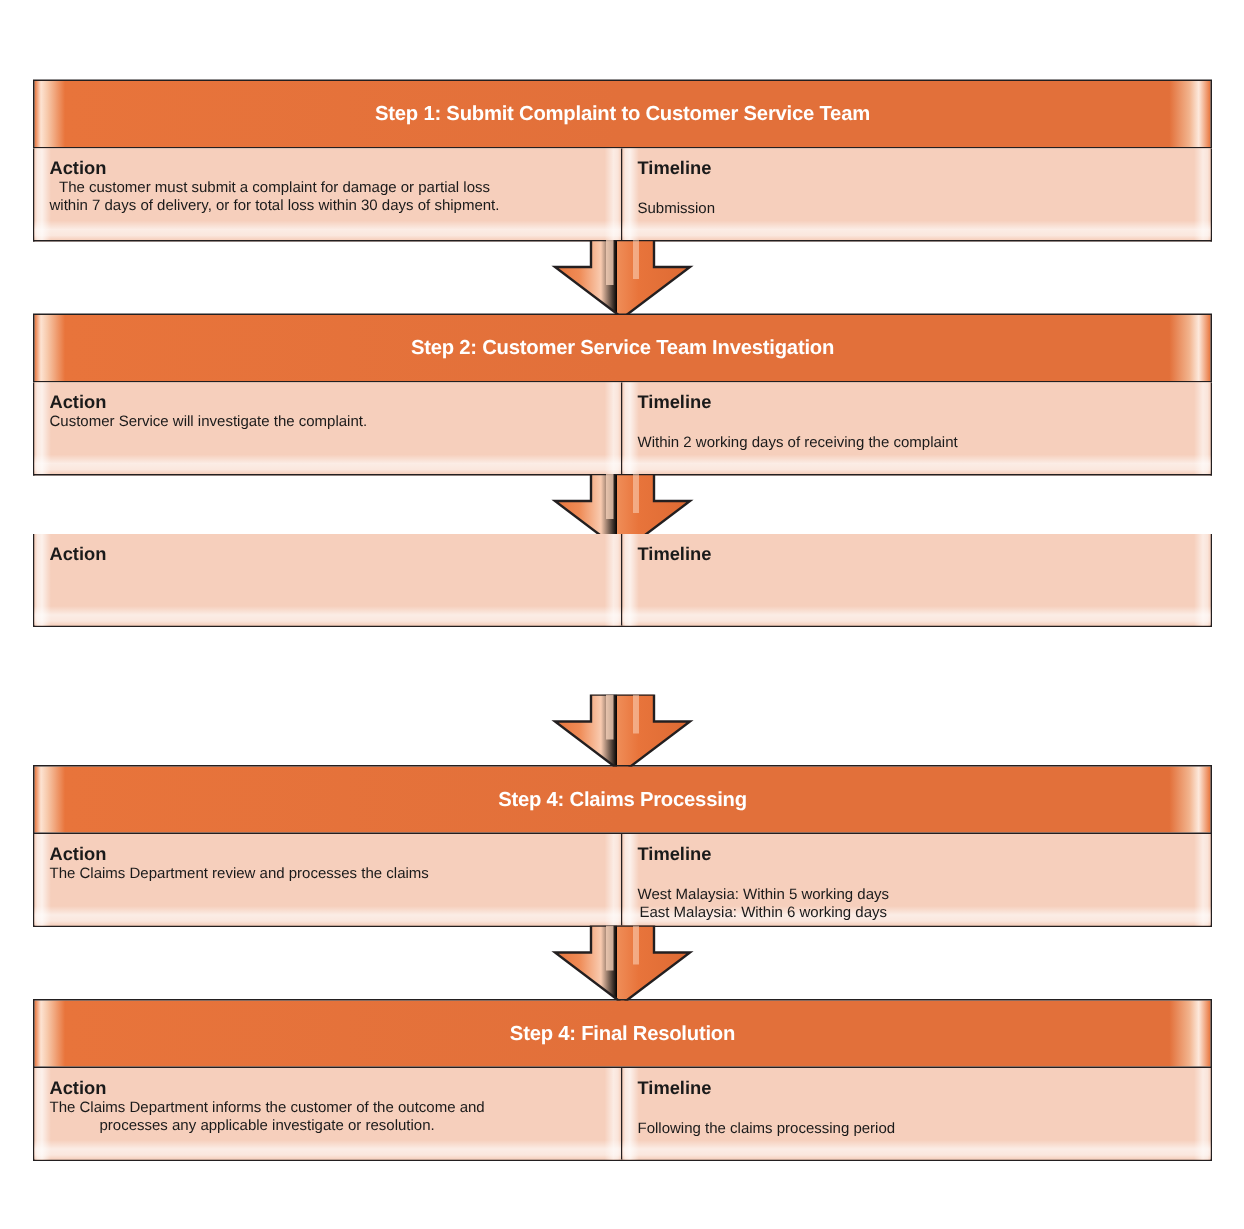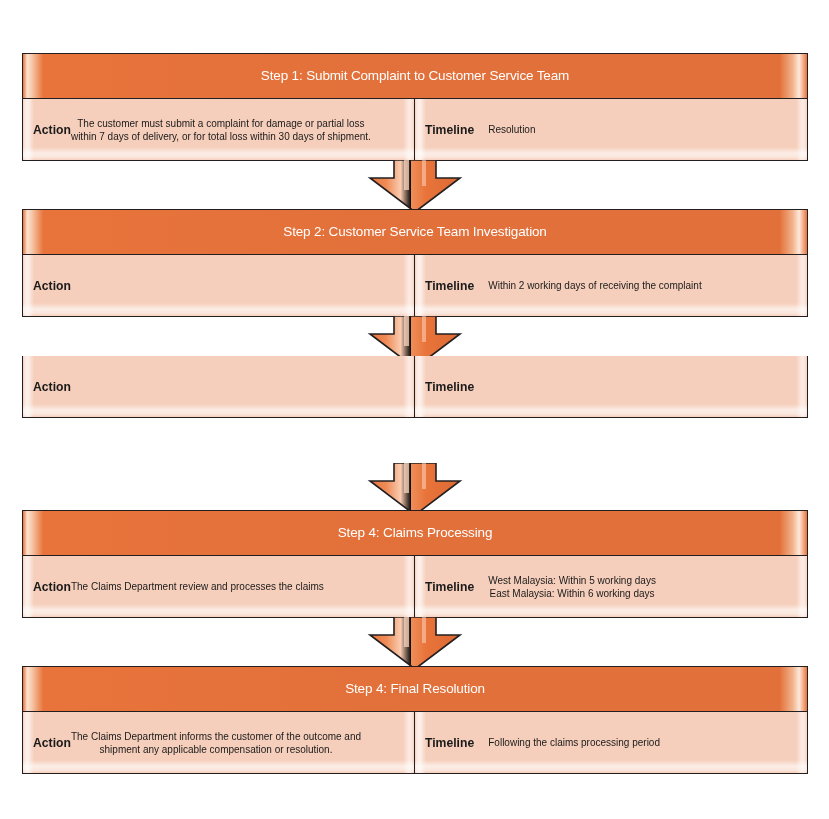--- a/index.html
+++ b/index.html
@@ -47,21 +47,21 @@
        #fde9dc 99.0%,
        #e8743b 100%);
     overflow: hidden;
     display: flex;
     align-items: center;
     justify-content: center;
   }
   .step-header-title {
     color: #ffffff;
     font-size: 13.5px;
-    font-weight: normal;
+    font-weight: bold;
     letter-spacing: -0.15px;
     text-align: center;
     line-height: 1.1;
     padding: 0 10px;
     position: relative;
     z-index: 2;
   }
 
   
   .step-body {
@@ -73,22 +73,22 @@
     border-top: none;
     background: #f6cfbc;
   }
   .step-body.tall  { height: 62px; }
 
   .cell {
     position: relative;
     box-sizing: border-box;
     padding: 6px 10px 4px 10px;
     display: flex;
-    flex-direction: row;
-    align-items: center;
+    flex-direction: column;
+    align-items: flex-start;
     justify-content: flex-start;
     overflow: hidden;
     background:
       linear-gradient(to right,
         rgba(255,255,255,0.00) 0px,
         rgba(255,255,255,0.55) 2px,
         rgba(255,255,255,0.70) 5px,
         rgba(255,255,255,0.00) 11px),
       linear-gradient(to left,
         rgba(255,255,255,0.00) 0px,
@@ -144,21 +144,21 @@
       <div class="step-header-title">Step 1: Submit Complaint to Customer Service Team</div>
     </div>
     <div class="step-body">
       <div class="cell cell-action">
         <div class="cell-title">Action</div>
         <div class="cell-text">The customer must submit a complaint for damage or partial loss
 within 7 days of delivery, or for total loss within 30 days of shipment.</div>
       </div>
       <div class="cell cell-timeline">
         <div class="cell-title">Timeline</div>
-        <div class="cell-text">Resolution</div>
+        <div class="cell-text">Submission</div>
       </div>
     </div>
   </div>
 
   <div class="connector" style="top:160px;">
     <svg width="829" height="56" viewBox="0 0 829 56">
       <defs>
         <linearGradient id="agrad" x1="0" y1="0" x2="1" y2="0">
           <stop offset="0%" stop-color="#e8743b"></stop>
           <stop offset="18%" stop-color="#ef8b56"></stop>
@@ -177,20 +177,21 @@
     </svg>
   </div>
 
   <div class="step" style="top:209px;">
     <div class="step-header">
       <div class="step-header-title">Step 2: Customer Service Team Investigation</div>
     </div>
     <div class="step-body">
       <div class="cell cell-action">
         <div class="cell-title">Action</div>
+        <div class="cell-text">Customer Service will investigate the complaint.</div>
       </div>
       <div class="cell cell-timeline">
         <div class="cell-title">Timeline</div>
         <div class="cell-text">Within 2 working days of receiving the complaint</div>
       </div>
     </div>
   </div>
 
   <div class="connector" style="top:316px;">
     <svg width="829" height="56" viewBox="0 0 829 56">
@@ -251,21 +252,21 @@
   </div>
 
   <div class="step" style="top:666px;">
     <div class="step-header">
       <div class="step-header-title">Step 4: Final Resolution</div>
     </div>
     <div class="step-body">
       <div class="cell cell-action">
         <div class="cell-title">Action</div>
         <div class="cell-text">The Claims Department informs the customer of the outcome and
-shipment any applicable compensation or resolution.</div>
+processes any applicable investigate or resolution.</div>
       </div>
       <div class="cell cell-timeline">
         <div class="cell-title">Timeline</div>
         <div class="cell-text">Following the claims processing period</div>
       </div>
     </div>
   </div>
 
 </div>
 

